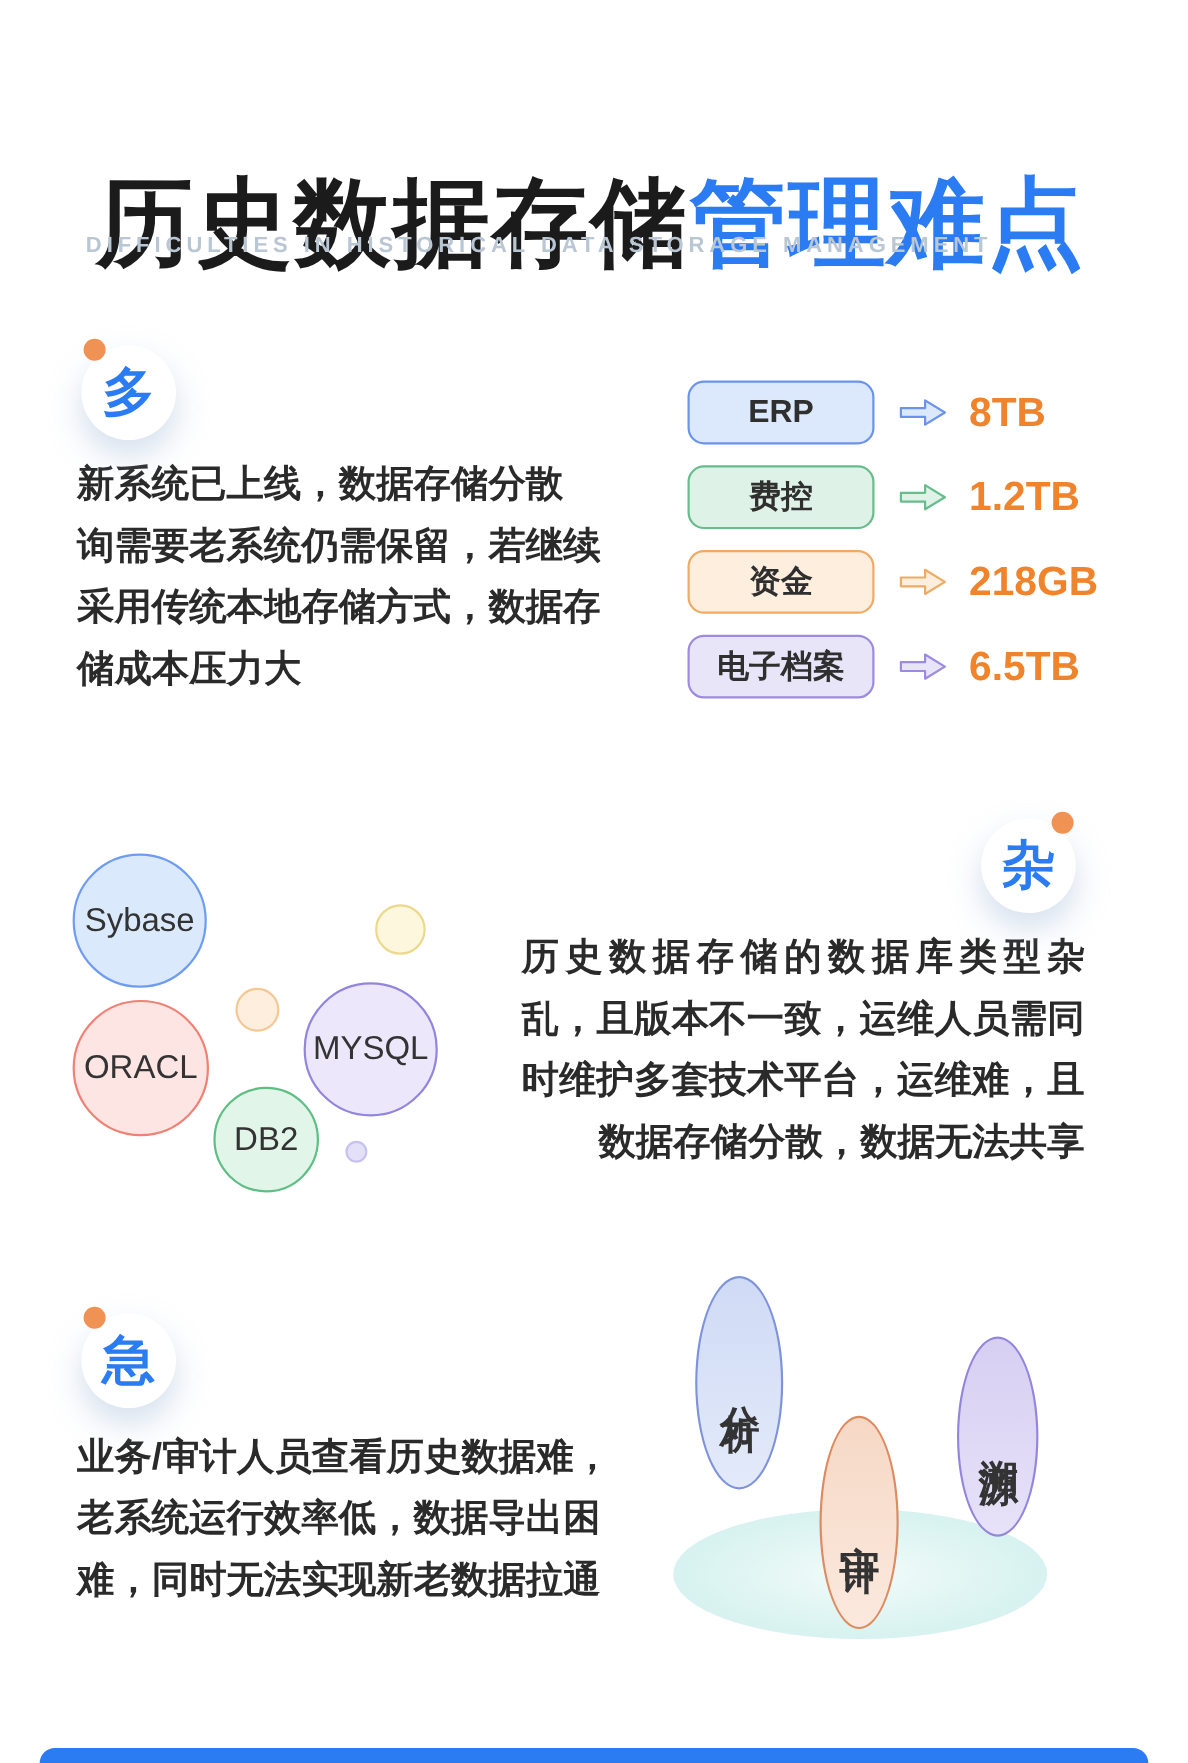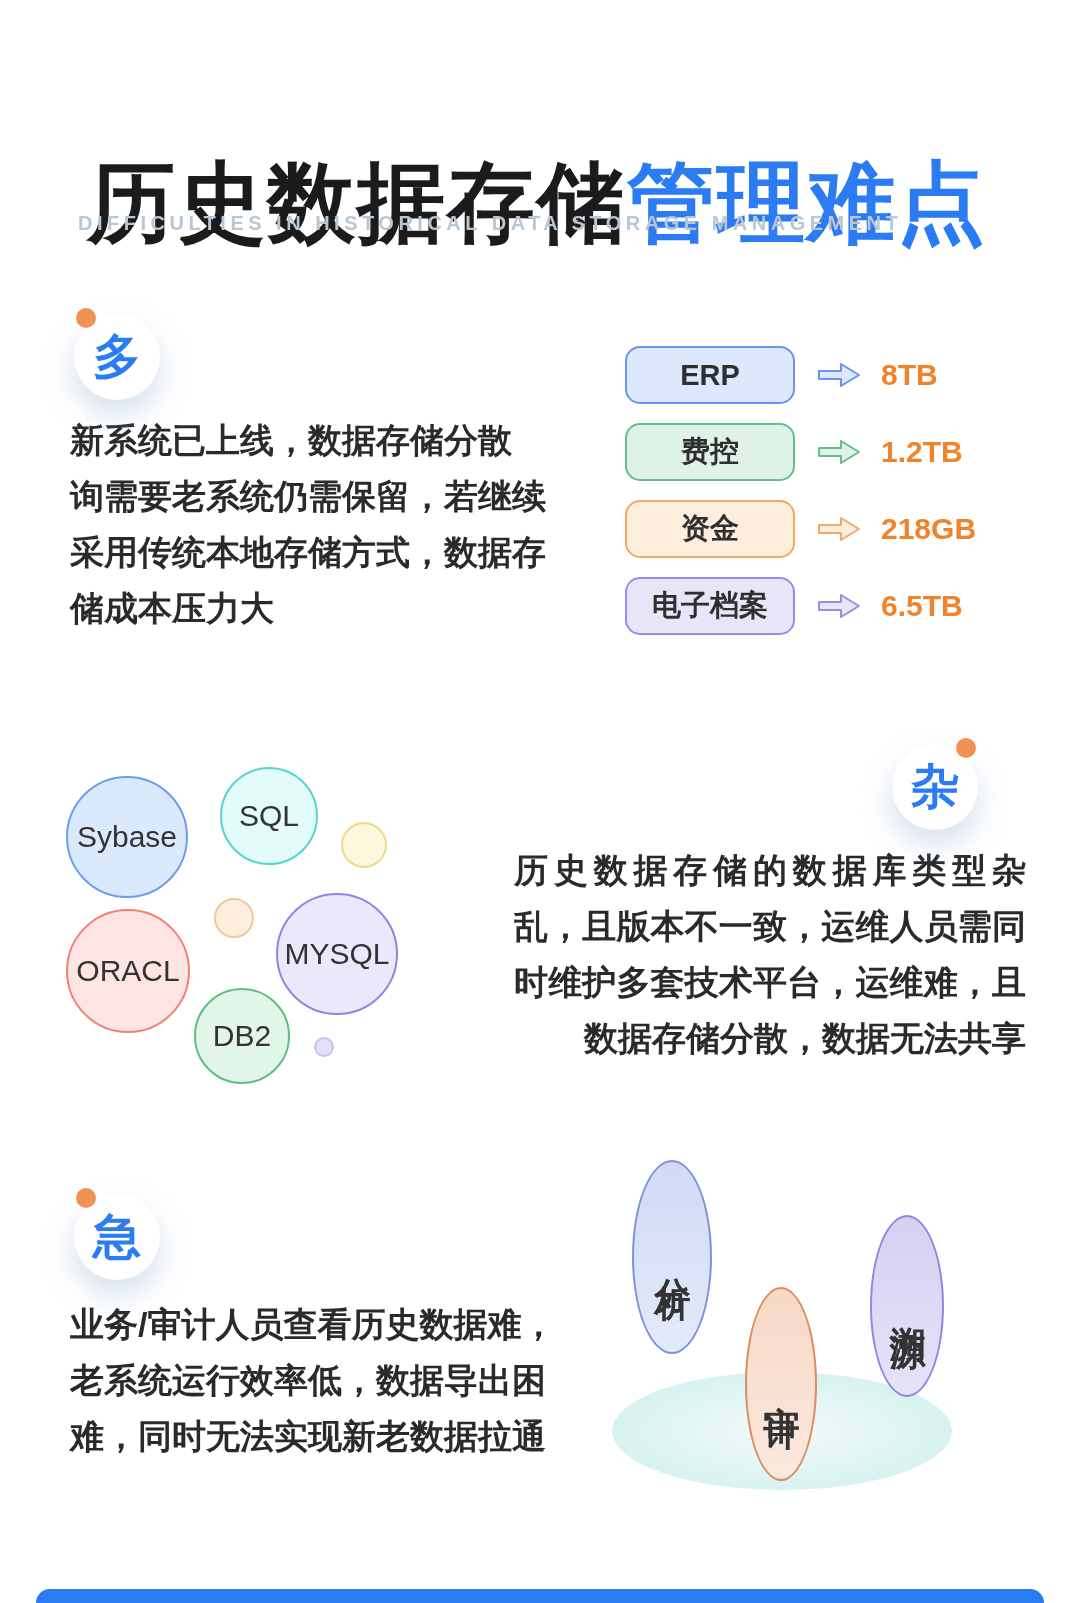--- a/index.html
+++ b/index.html
@@ -34,21 +34,21 @@
   .para-messy .line { text-align:justify; text-align-last:justify; }
   .para-messy .line:last-child { text-align-last:right; }
 
   
   .sys-list { position:absolute; left:625px; top:346px; display:flex; flex-direction:column; gap:19px; }
   .sys-row  { display:flex; align-items:center; height:58px; }
   .sys-box  { width:170px; height:58px; border-radius:15px; border:2px solid;
               display:flex; align-items:center; justify-content:center;
               font-size:29px; font-weight:700; color:#2f2f2f; box-sizing:border-box; }
   .sys-arrow { margin-left:22px; display:block; }
-  .sys-size { margin-left:18px; font-size:30px; font-weight:800; color:#f0842c; white-space:nowrap; }
+  .sys-size { margin-left:18px; font-size:37px; font-weight:800; color:#f0842c; white-space:nowrap; }
   .v-blue   .sys-box { background:#dce8fc; border-color:#6b93ee;text-align:right; }
   .v-green  .sys-box { background:#def2e7; border-color:#67bd8b; }
   .v-orange .sys-box { background:#fdeede; border-color:#eeab66; }
   .v-purple .sys-box { background:#e9e5f8; border-color:#9c8be0; }
   .v-blue   .sys-arrow path { fill:#dce8fc; stroke:#6b93ee; }
   .v-green  .sys-arrow path { fill:#def2e7; stroke:#67bd8b; }
   .v-orange .sys-arrow path { fill:#fdeede; stroke:#eeab66; }
   .v-purple .sys-arrow path { fill:#e9e5f8; stroke:#9c8be0; }
 
   
@@ -133,29 +133,28 @@
       <div class="sys-size">6.5TB</div>
     </div>
   </div>
 
   <div class="badge" style="left:892px; top:744px;">
     <span class="dot dot-right"></span>
     <span>杂</span>
   </div>
 
   <div class="bubble b-sybase">Sybase</div>
-  <div class="bubble b-sql">SQL</div>
   <div class="bubble b-yellow"></div>
   <div class="bubble b-oracl">ORACL</div>
   <div class="bubble b-orange"></div>
   <div class="bubble b-mysql">MYSQL</div>
   <div class="bubble b-db2">DB2</div>
   <div class="bubble b-lavender"></div>
 
-  <div class="para para-messy" style="left:514px; top:842px;">
+  <div class="para para-messy" style="left:474px; top:842px;">
     <div class="line">历史数据存储的数据库类型杂</div>
     <div class="line">乱，且版本不一致，运维人员需同</div>
     <div class="line">时维护多套技术平台，运维难，且</div>
     <div class="line">数据存储分散，数据无法共享</div>
   </div>
 
   <div class="badge" style="left:74px; top:1194px;">
     <span class="dot dot-left"></span>
     <span>急</span>
   </div>

